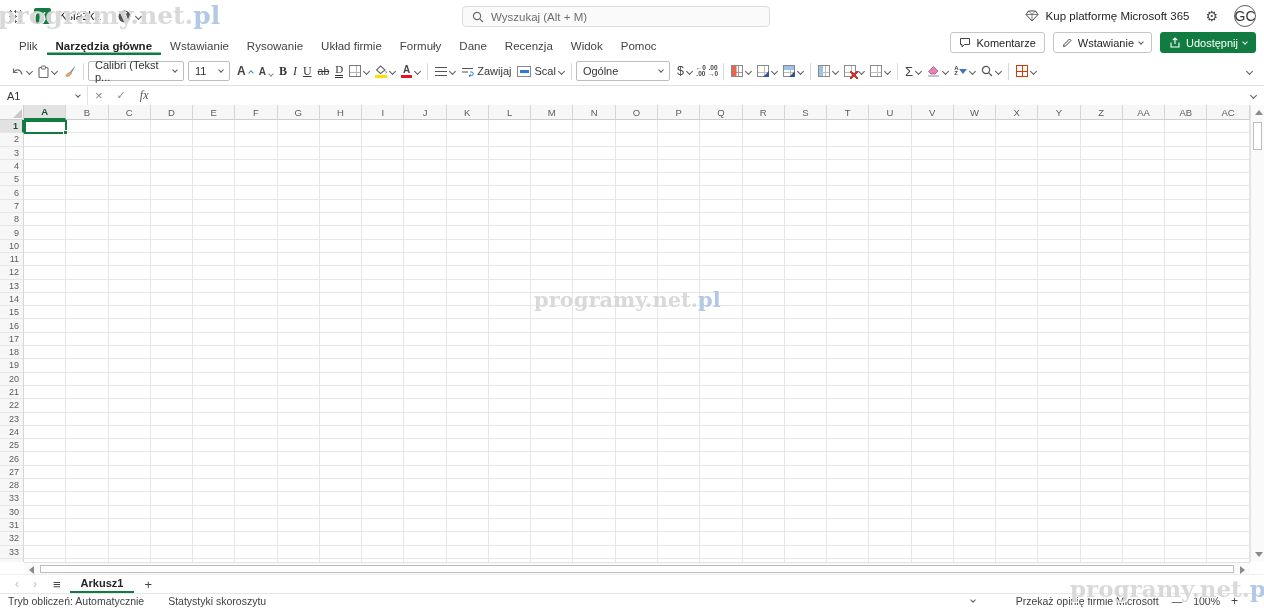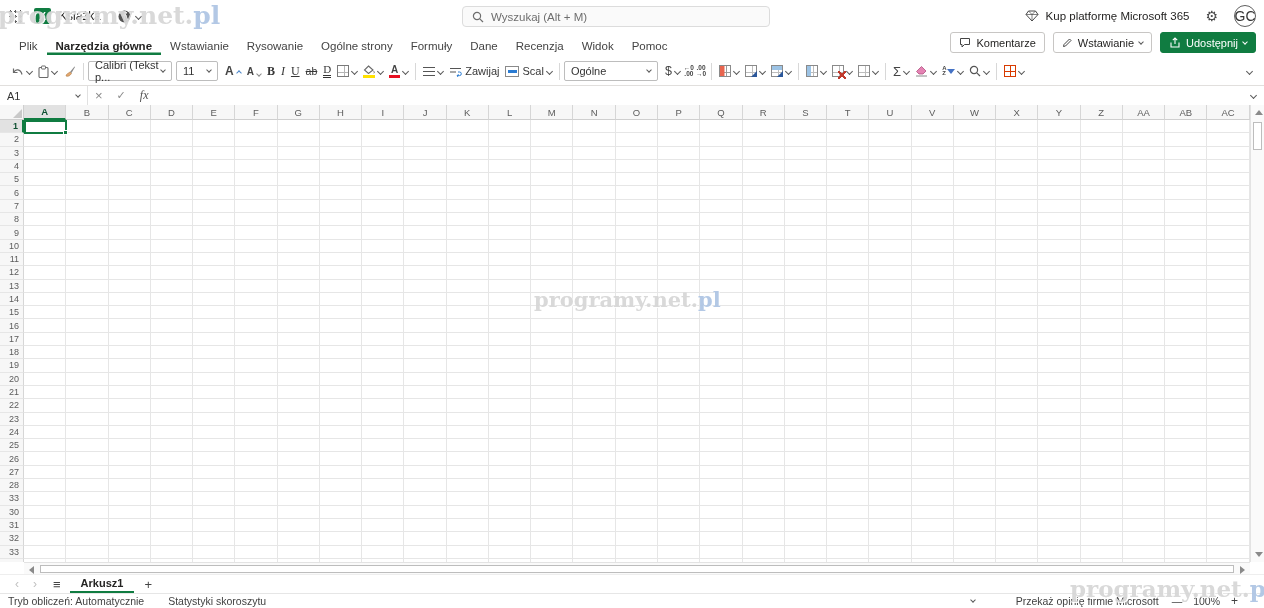--- a/index.html
+++ b/index.html
@@ -156,21 +156,21 @@
     <div class="avatar">GC</div>
   </div>
 </div>
 
 <div class="menubar">
   <div class="menu-tabs">
       <div class="menu-tab">Plik</div>
       <div class="menu-tab active">Narzędzia główne</div>
       <div class="menu-tab">Wstawianie</div>
       <div class="menu-tab">Rysowanie</div>
-      <div class="menu-tab">Ogólne strony</div>
+      <div class="menu-tab">Układ firmie</div>
       <div class="menu-tab">Formuły</div>
       <div class="menu-tab">Dane</div>
       <div class="menu-tab">Recenzja</div>
       <div class="menu-tab">Widok</div>
       <div class="menu-tab">Pomoc</div>
     </div>
   <div class="mb-right">
     <div class="mbtn">
       <svg width="12" height="11">
           <path d="M1.5 1.5h9v6h-5l-2.5 2.5V7.5h-1.5z" fill="none" stroke="#444" stroke-width="1"></path>
@@ -211,21 +211,21 @@
     <div class="chev"></div>
   </div>
   <div class="rbtn">
     <svg width="13" height="12">
         <path d="M7 7 11.5 1.5 12 2 8.5 8Z" fill="#8a8a8a"></path>
         <path d="M3 11c.5-2.5 2-2.5 4-4l1.5 1.5C7 10.5 5.5 12 3 11Z" fill="#e2a76f" stroke="#b07840" stroke-width=".6"></path>
       </svg>
   </div>
   <div class="rsep"></div>
 
-  <div class="rsel" style="width:84px">
+  <div class="rsel" style="width:96px">
     <span>Calibri (Tekst p...</span>
       <div class="chev"></div>
   </div>
   <div class="rsel" style="width:42px;margin-left:4px">
     <span>11</span>
       <div class="chev"></div>
   </div>
   <div class="rbtn" style="margin-left:4px">
     <span class="fontA" style="font-size:12px">A</span>
       <div class="caret-up"></div>

